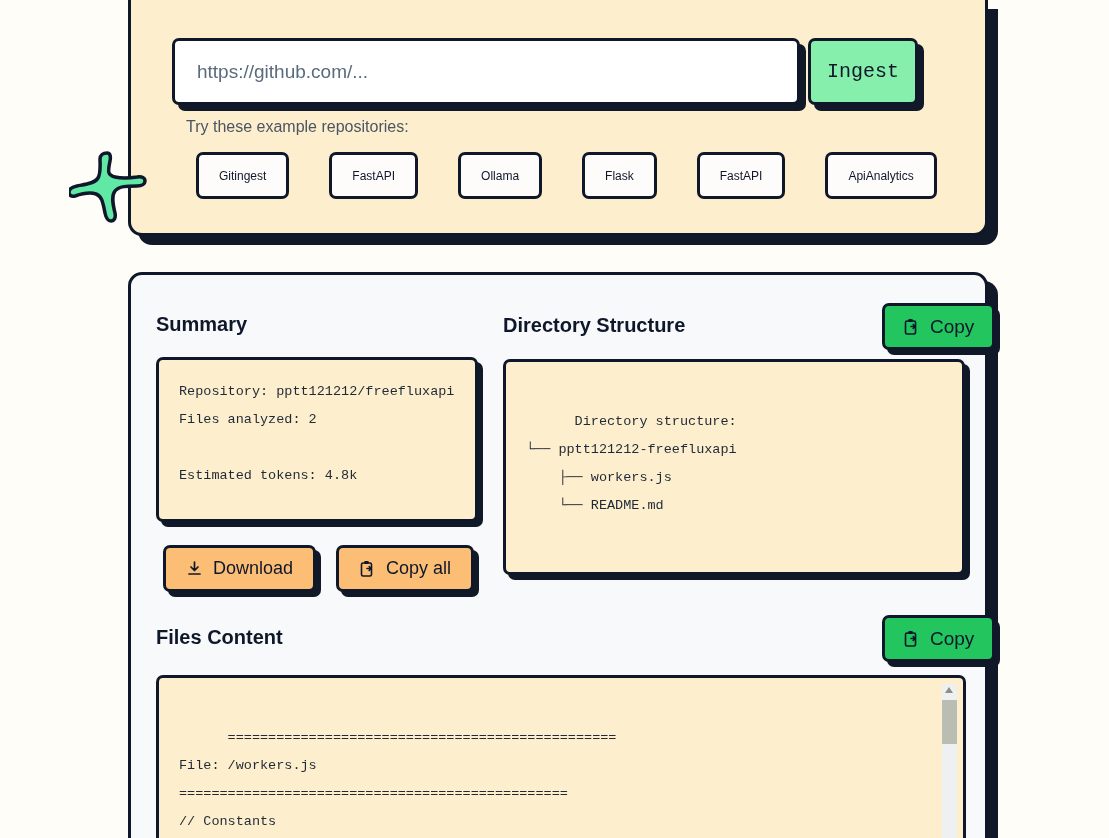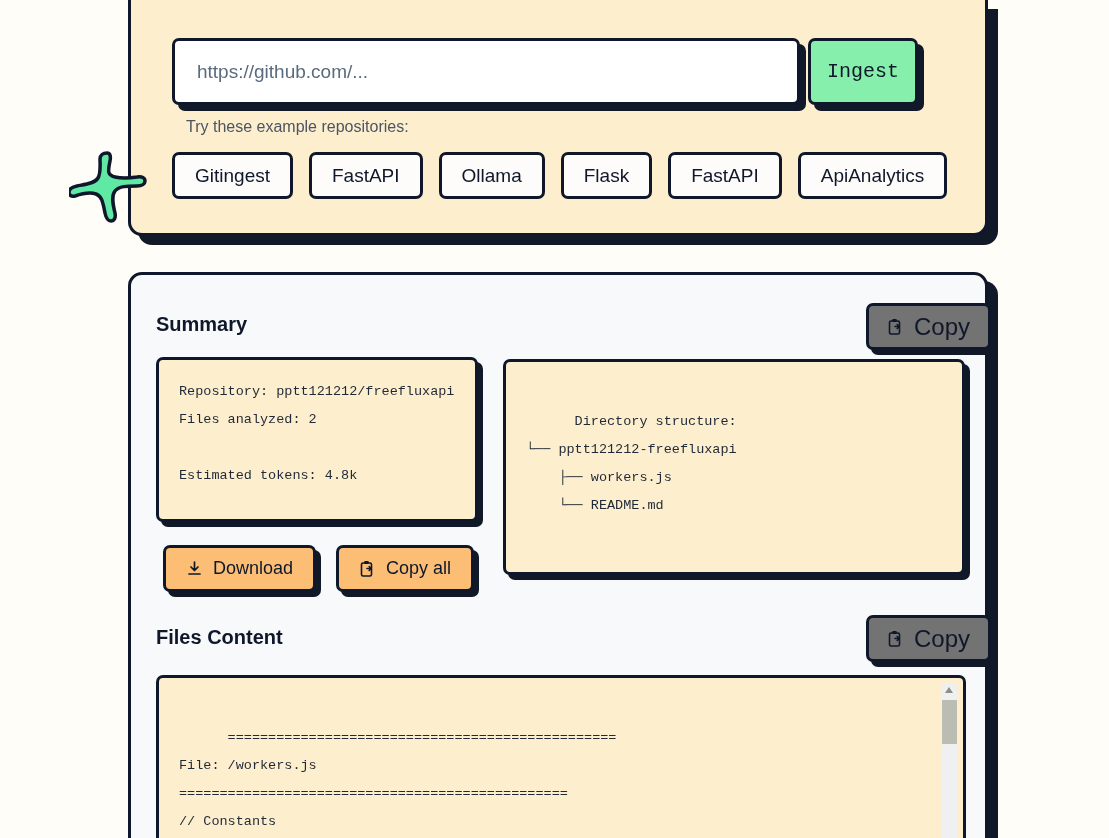--- a/index.html
+++ b/index.html
@@ -59,24 +59,24 @@
     position: absolute; left: 41px; top: 152px;
     display: flex; gap: 16px;
   }
   .example-btn {
     height: 47px;
     padding: 0 20px;
     background: #fdfcfa;
     border: 3px solid #0f172a;
     border-radius: 7px;
     font-family: "Liberation Sans", sans-serif;
-    font-size: 19px;
+    font-size: 12px;
     color: #0f172a;
     cursor: pointer;
-    display: flex; align-items: center; justify-content: center;
+    display: flex; align-items: center; justify-content: center; margin-left: 24px;
   }
 
   
   .sparkle {
     position: absolute; left: 69px; top: 147px;
     width: 80px; height: 80px;
     z-index: 5;
     pointer-events: none;
   }
 
@@ -95,28 +95,28 @@
     font-size: 20px; font-weight: bold; color: #0f172a;
   }
   .h-summary { left: 25px; top: 38px; }
   .h-dir { left: 372px; top: 39px; }
   .h-files { left: 25px; top: 351px; }
 
   .copy-btn {
     position: absolute;
     height: 47px;
     padding: 0 18px;
-    background: #737373;
+    background: #22c55e;
     border: 3px solid #0f172a;
     border-radius: 7px;
     box-shadow: 5px 5px 0 #111827;
     font-family: "Liberation Sans", sans-serif;
-    font-size: 24px; color: #0f172a;
-    cursor: pointer;
-    display: flex; align-items: center; gap: 10px;
+    font-size: 19px; color: #0f172a;
+    cursor: pointer;
+    display: flex; align-items: center; gap: 10px; margin-left: 16px;
   }
   .copy-dir  { left: 735px; top: 28px; }
   .copy-files{ left: 735px; top: 340px; }
 
   .ta {
     position: absolute;
     background: #fdeecd;
     border: 3px solid #0f172a;
     border-radius: 7px;
     box-shadow: 5px 5px 0 #111827;
@@ -201,20 +201,21 @@
       <button class="example-btn">Flask</button>
       <button class="example-btn">FastAPI</button>
       <button class="example-btn">ApiAnalytics</button>
     </div>
   </div>
 
   <div class="results-card">
 
     <div class="section-head h-summary">Summary</div>
 
+    <div class="section-head h-dir">Directory Structure</div>
 
     <button class="copy-btn copy-dir">
       <span>
         <svg width="17" height="18" viewBox="0 0 17 18">
           <rect x="2.5" y="3" width="10" height="13" rx="1.6" fill="none" stroke="#0f172a" stroke-width="1.6"></rect>
           <rect x="5.2" y="1" width="4.6" height="3" rx="1" fill="#0f172a"></rect>
           <path d="M8 8.5 h4.2 M12.2 8.5 l-2 -2 M12.2 8.5 l-2 2" fill="none" stroke="#0f172a" stroke-width="1.6" stroke-linecap="round" stroke-linejoin="round"></path>
         </svg>
       </span>
       <span>Copy</span>

